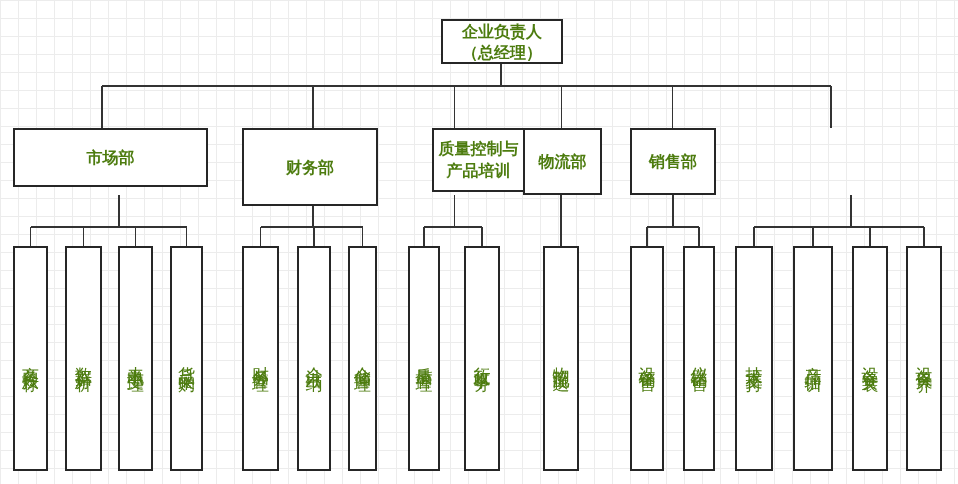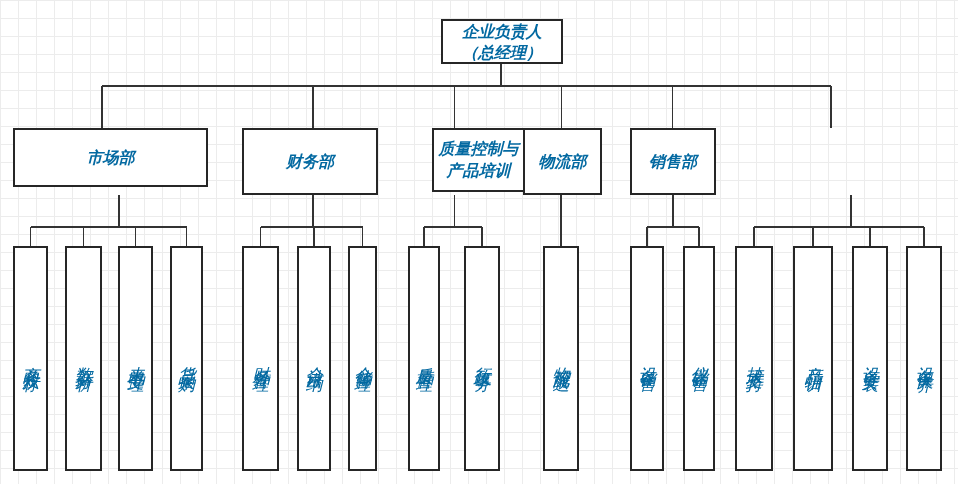--- a/index.html
+++ b/index.html
@@ -9,22 +9,21 @@
     background-image:
       linear-gradient(to right,#ececec 1px,transparent 1px),
       linear-gradient(to bottom,#ececec 1px,transparent 1px);
     background-size:18px 18px;
     font-family:"Liberation Sans",sans-serif;
   }
   .connectors{position:absolute;left:0;top:0;pointer-events:none;}
   .node{
     position:absolute;box-sizing:border-box;background:#ffffff;
     border:2px solid #262626;display:flex;align-items:center;justify-content:center;
-    color:#0369a1;
-    font-style:italic;
+    color:#4d7c0f;
   }
   .hl{font-weight:bold;font-size:16px;line-height:21px;text-align:center;white-space:nowrap;}
   .hl span{display:block;}
   .hl.two{font-size:16px;line-height:22px;}
   .vl{
     writing-mode:vertical-rl;text-orientation:upright;
     font-size:17px;line-height:1;letter-spacing:3px;font-weight:normal;
     white-space:nowrap;
   }
 </style>
@@ -61,21 +60,21 @@
     <div class="hl">
       <span>企业负责人</span>
       <span>（总经理）</span>
     </div>
   </div>
 
   <div class="node" style="left:13px;top:128px;width:195px;height:59px">
     <div class="hl">市场部</div>
   </div>
 
-  <div class="node" style="left:242px;top:128px;width:136px;height:67px">
+  <div class="node" style="left:242px;top:128px;width:136px;height:78px">
     <div class="hl">财务部</div>
   </div>
 
   <div class="node" style="left:432px;top:128px;width:93px;height:64px">
     <div class="hl two">
       <span>质量控制与</span>
       <span>产品培训</span>
     </div>
   </div>
 

